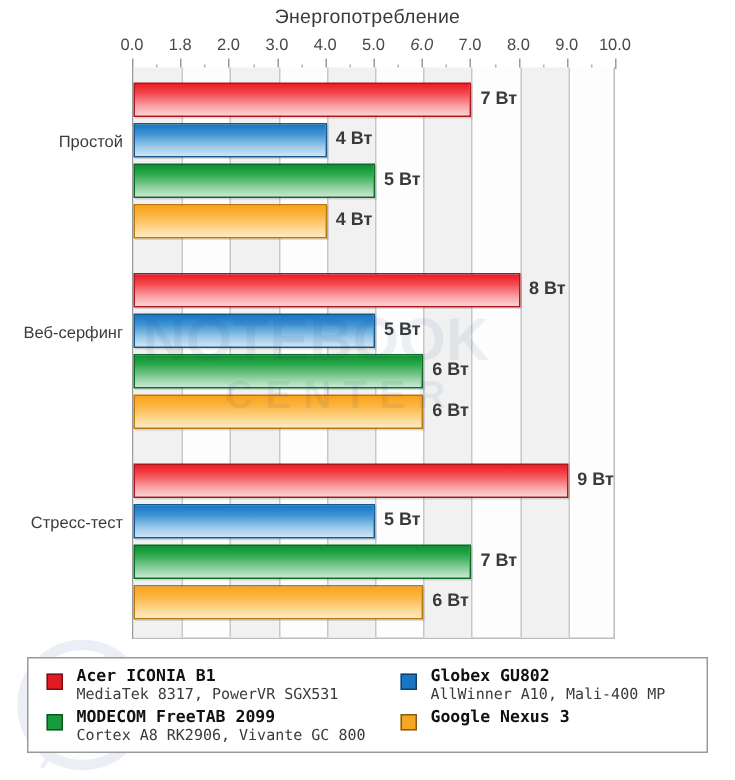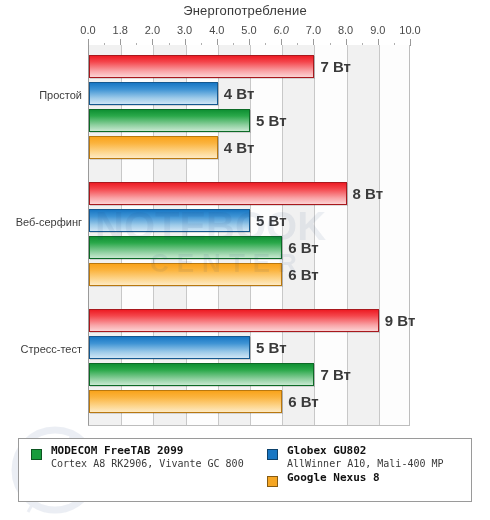--- a/index.html
+++ b/index.html
@@ -126,21 +126,21 @@
     box-shadow: 1px 1px 0 rgba(0,0,0,0.13);
   }
   .bar.red    { background: linear-gradient(to bottom, #ed1c24 0%, #f4464c 28%, #f9a4a7 72%, #fcd3d4 100%); border-color:#a8181d; }
   .bar.blue   { background: linear-gradient(to bottom, #1877c4 0%, #3e93d4 30%, #9ecbe9 72%, #cfe5f5 100%); border-color:#14588f; }
   .bar.green  { background: linear-gradient(to bottom, #0f9033 0%, #2aa84a 28%, #8fd0a0 72%, #c8e8d1 100%); border-color:#0c6a26; }
   .bar.orange { background: linear-gradient(to bottom, #f9a31b 0%, #fbb43f 30%, #fdd68e 72%, #feeac3 100%); border-color:#b9780f; }
 
   .bar-value {
     position: absolute;
     top: 3px;
-    font-size: 15px;
+    font-size: 12px;
     font-weight: bold;
     color: #3a3a3a;
     white-space: nowrap;
   }
 
   
   .legend {
     position: absolute;
     left: 18px;
     top: 438px;
@@ -320,29 +320,34 @@
   </g>
   <g opacity="0.10">
     <text x="95" y="485" font-family="'Liberation Sans',sans-serif" font-size="28" font-weight="bold" fill="#1d3f7a">NOTEBOOK</text>
     <text x="300" y="490" font-family="'Liberation Sans',sans-serif" font-size="20" font-weight="bold" letter-spacing="6" fill="#1d3f7a">ER</text>
   </g>
 </svg>
 
 <div class="legend">
   <div class="legend-col left" id="legend-col-0">
       <div class="legend-entry">
+        <span class="legend-swatch red"></span>
+        <div class="legend-name">Acer ICONIA B1</div>
+        <div class="legend-sub">MediaTek 8317, PowerVR SGX531</div>
+      </div>
+      <div class="legend-entry">
         <span class="legend-swatch green"></span>
         <div class="legend-name">MODECOM FreeTAB 2099</div>
         <div class="legend-sub">Cortex A8 RK2906, Vivante GC 800</div>
       </div>
     </div>
   <div class="legend-col right" id="legend-col-1">
       <div class="legend-entry">
         <span class="legend-swatch blue"></span>
         <div class="legend-name">Globex GU802</div>
         <div class="legend-sub">AllWinner A10, Mali-400 MP</div>
       </div>
       <div class="legend-entry">
         <span class="legend-swatch orange"></span>
-        <div class="legend-name">Google Nexus 8</div>
+        <div class="legend-name">Google Nexus 3</div>
       </div>
     </div>
 </div>
 
 </body></html>

